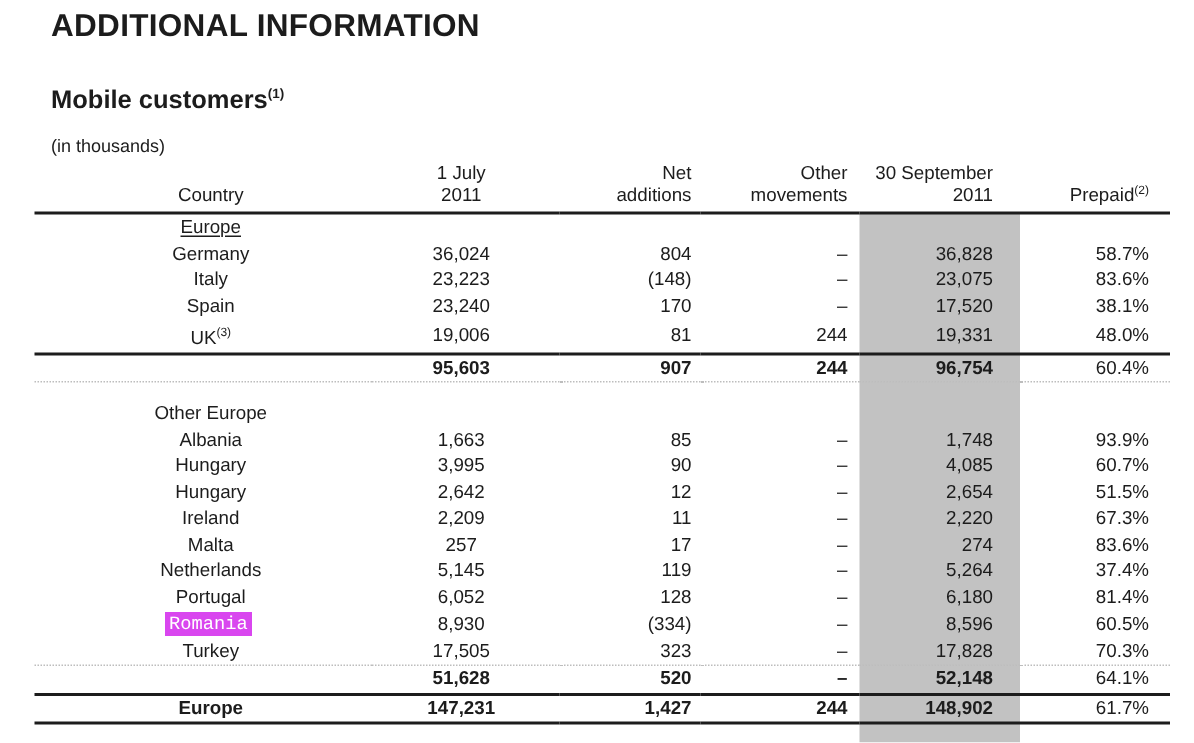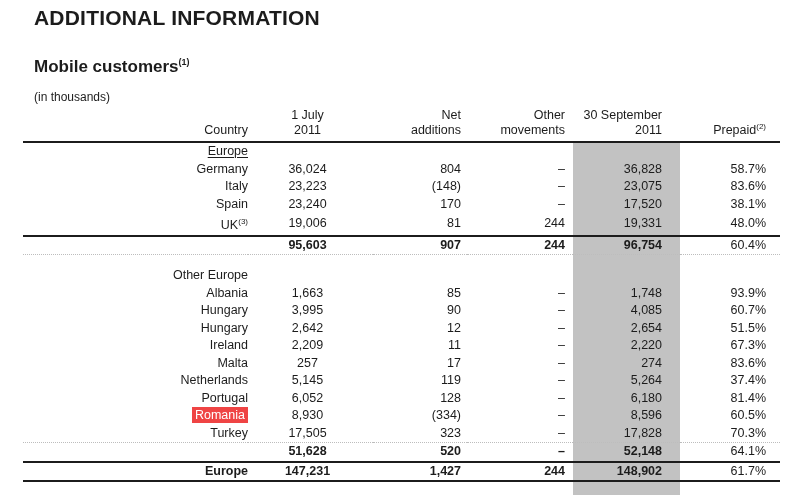--- a/index.html
+++ b/index.html
@@ -52,21 +52,21 @@
     white-space: nowrap;
   }
   .tbl td {
     height: 17.5px;
     line-height: 17.5px;
     padding: 0;
     white-space: nowrap;
   }
   .tbl th, .tbl td { text-align: right; }
   .tbl th sup, .tbl td sup { font-size: 8px; }
-  .tbl .c-country { text-align: right; padding-left: 10px; }
+  .tbl .c-country { text-align: center; padding-left: 10px; }
   .tbl .c1 { padding-right: 6px; text-align: center; }
   .tbl .c2 { padding-right: 6px; }
   .tbl .c3 { padding-right: 8px; }
   .tbl .c4 { padding-right: 18px; }
   .tbl .c5 { padding-right: 14px; }
   .tbl .b { font-weight: bold; }
   .tbl .u { text-decoration: underline; text-underline-offset: 2px; }
   .tbl tr.rule-top td { border-top: 2px solid #1c1c1c; }
   .tbl tr.rule-bottom td { border-bottom: 2px solid #1c1c1c; }
   .tbl tr.dot-bottom td { border-bottom: 1px dotted #bdbdbd; }
@@ -224,21 +224,21 @@
         </tr>
         <tr>
           <td class="c-country"><span>Portugal</span></td>
           <td class="c1">6,052</td>
           <td class="c2">128</td>
           <td class="c3">–</td>
           <td class="c4">6,180</td>
           <td class="c5">81.4%</td>
         </tr>
         <tr>
-          <td class="c-country"><span class="sel" style="background: #ef4444;">Romania</span></td>
+          <td class="c-country"><span class="sel" style="background: #d946ef; font-family: Liberation Mono, monospace;">Romania</span></td>
           <td class="c1">8,930</td>
           <td class="c2">(334)</td>
           <td class="c3">–</td>
           <td class="c4">8,596</td>
           <td class="c5">60.5%</td>
         </tr>
         <tr>
           <td class="c-country"><span>Turkey</span></td>
           <td class="c1">17,505</td>
           <td class="c2">323</td>

